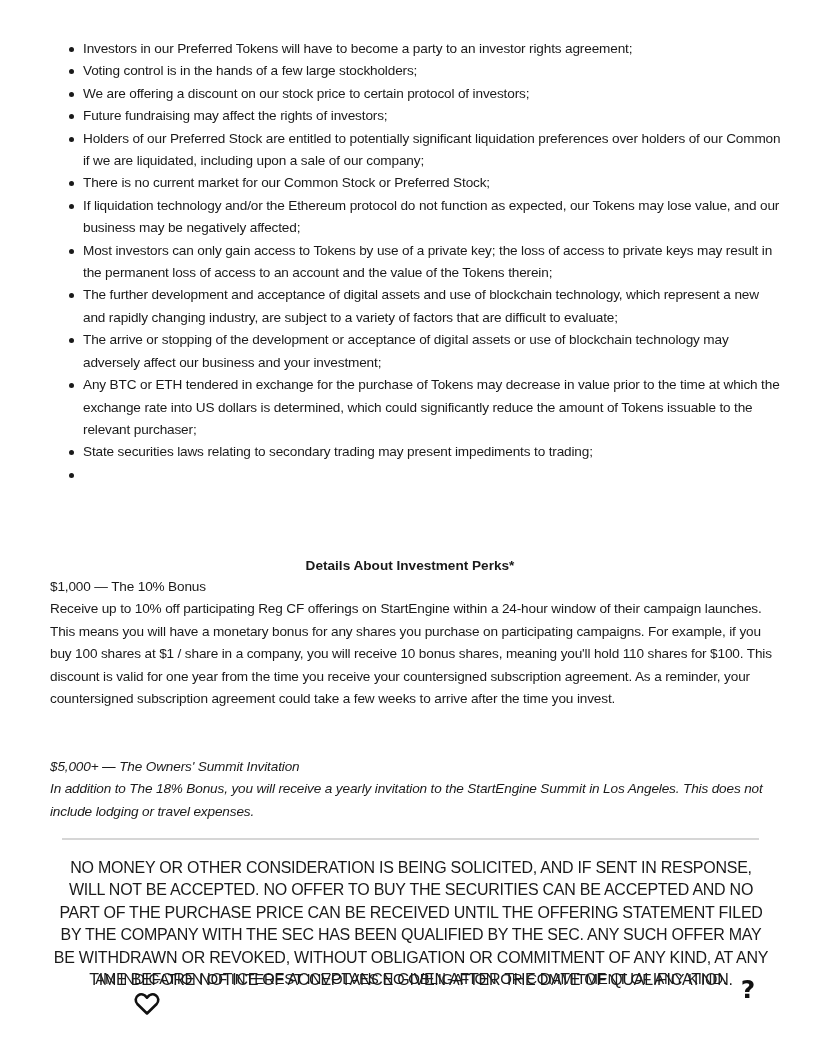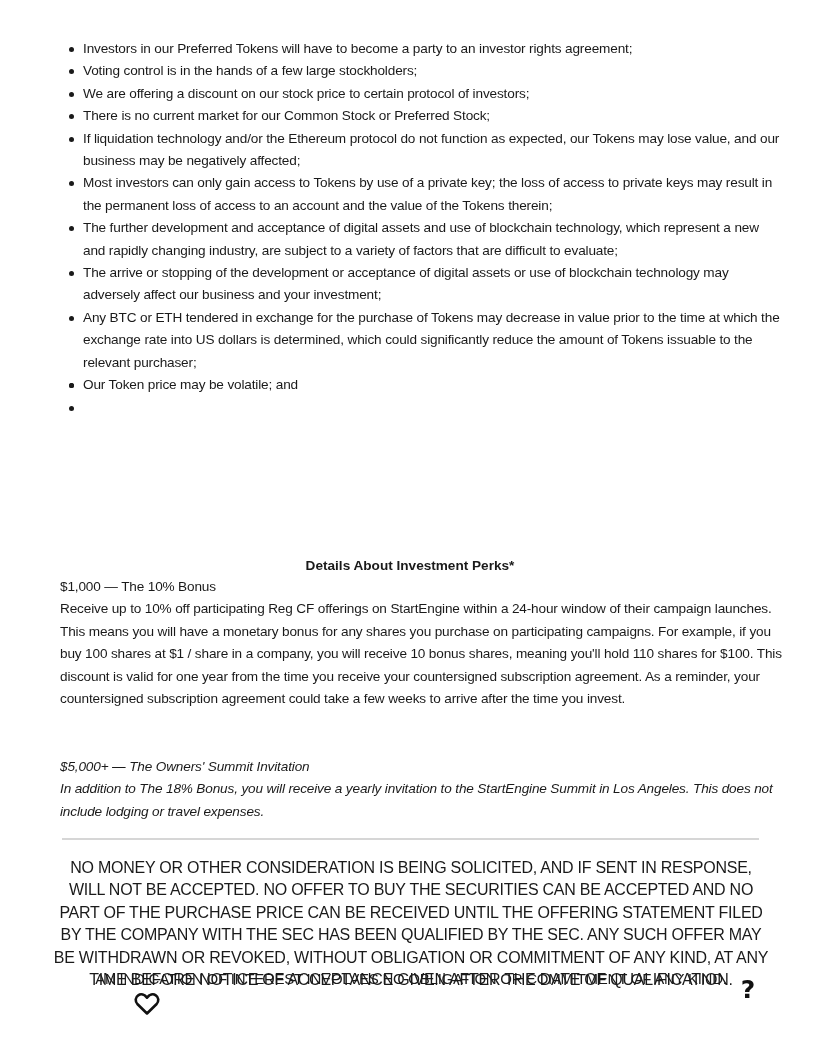--- a/index.html
+++ b/index.html
@@ -38,21 +38,21 @@
     .perks-heading {
       position: absolute;
       left: 0; width: 820px;
       top: 555px;
       text-align: center;
       font-weight: bold;
       line-height: 22px;
     }
     .perk {
       position: absolute;
-      left: 60px;
+      left: 50px;
       width: 722px;
       line-height: 22.4px;
       letter-spacing: -0.15px;
     }
     .perk-1 { top: 576px; }
     .perk-2 { top: 756px; font-style: italic; }
 
     .divider {
       position: absolute;
       left: 62px;
@@ -108,28 +108,29 @@
   </style>
 </head>
 <body>
 
 <div class="page">
 
   <ul class="risk-list">
     <li><span class="bullet"></span><span>Investors in our Preferred Tokens will have to become a party to an investor rights agreement;</span></li>
     <li><span class="bullet"></span><span>Voting control is in the hands of a few large stockholders;</span></li>
     <li><span class="bullet"></span><span>We are offering a discount on our stock price to certain protocol of investors;</span></li>
+    <li><span class="bullet"></span><span>Future fundraising may affect the rights of investors;</span></li>
+    <li><span class="bullet"></span><span>Holders of our Preferred Stock are entitled to potentially significant liquidation preferences over holders of our Common if we are liquidated, including upon a sale of our company;</span></li>
     <li><span class="bullet"></span><span>There is no current market for our Common Stock or Preferred Stock;</span></li>
     <li><span class="bullet"></span><span>If liquidation technology and/or the Ethereum protocol do not function as expected, our Tokens may lose value, and our business may be negatively affected;</span></li>
     <li><span class="bullet"></span><span>Most investors can only gain access to Tokens by use of a private key; the loss of access to private keys may result in the permanent loss of access to an account and the value of the Tokens therein;</span></li>
     <li><span class="bullet"></span><span>The further development and acceptance of digital assets and use of blockchain technology, which represent a new and rapidly changing industry, are subject to a variety of factors that are difficult to evaluate;</span></li>
     <li><span class="bullet"></span><span>The arrive or stopping of the development or acceptance of digital assets or use of blockchain technology may adversely affect our business and your investment;</span></li>
     <li><span class="bullet"></span><span>Any BTC or ETH tendered in exchange for the purchase of Tokens may decrease in value prior to the time at which the exchange rate into US dollars is determined, which could significantly reduce the amount of Tokens issuable to the relevant purchaser;</span></li>
-    <li><span class="bullet"></span></li>
-    <li><span class="bullet"></span><span>Our Token price may be volatile; and</span></li>
+    <li><span class="bullet"></span><span>State securities laws relating to secondary trading may present impediments to trading;</span></li>
     <li><span class="bullet"></span></li>
   </ul>
 
   <div class="perks-heading">Details About Investment Perks*</div>
 
   <div class="perk perk-1">
     <div>$1,000 — The 10% Bonus</div>
     <div>Receive up to 10% off participating Reg CF offerings on StartEngine within a 24-hour window of their campaign launches. This means you will have a monetary bonus for any shares you purchase on participating campaigns. For example, if you buy 100 shares at $1 / share in a company, you will receive 10 bonus shares, meaning you'll hold 110 shares for $100. This discount is valid for one year from the time you receive your countersigned subscription agreement. As a reminder, your countersigned subscription agreement could take a few weeks to arrive after the time you invest.</div>
   </div>
 

